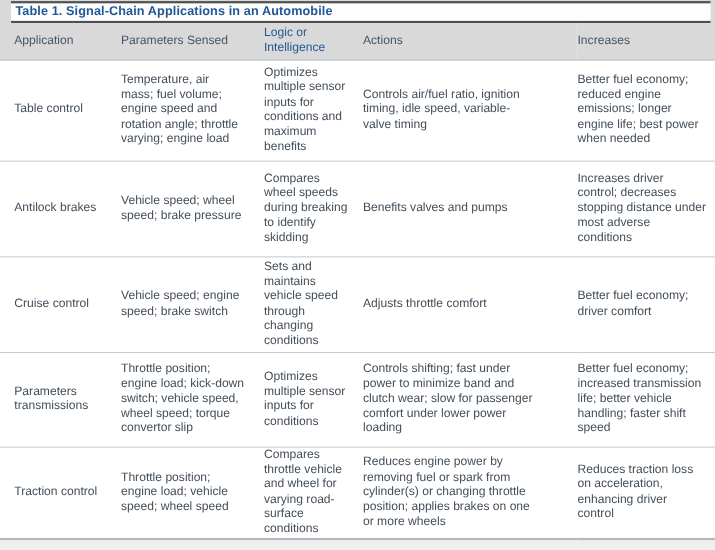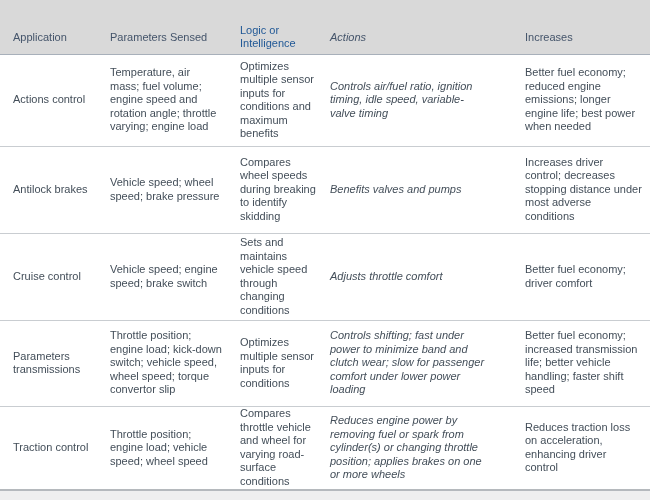--- a/index.html
+++ b/index.html
@@ -64,56 +64,59 @@
     font-weight:normal;
     color:#1f5795;
   }
   table.sig thead tr { border-bottom:1px solid #a8b0ba;margin-left:24px; }
   table.sig tbody tr { border-top:1px solid #c9cdd1; background:#ffffff; }
   table.sig tbody tr:first-child { border-top:none; }
   table.sig tbody { border-bottom:2px solid #b5b9bd; }
   .c1 { padding-left:13px; padding-right:10px; }
   .c2 { padding-right:18px; }
   .c3 { padding-right:14px; }
-  .c4 { padding-right:38px;font-style:italic; }
+  .c4 { padding-right:38px; }
   .c5 { padding-right:8px; }
   tr.r1 { height:92px; }
   tr.r2 { height:87px; }
   tr.r3 { height:87px; }
   tr.r4 { height:86px; }
   tr.r5 { height:84px; }
 </style>
 </head>
 <body>
 
 <div class="page">
   <div class="top-strip"></div>
   <div class="bottom-strip"></div>
 
+  <div class="title-bar">
+    <span>Table 1. Signal-Chain Applications in an Automobile</span>
+  </div>
 
   <table class="sig">
     <colgroup>
       <col style="width:110px">
         <col style="width:130px">
         <col style="width:90px">
         <col style="width:195px">
         <col style="width:125px">
     </colgroup>
     <thead>
       <tr>
         <th class="c1">Application</th>
         <th class="c2">Parameters Sensed</th>
         <th class="c3 logic-head">Logic or Intelligence</th>
         <th class="c4">Actions</th>
         <th class="c5">Increases</th>
       </tr>
     </thead>
     <tbody>
       <tr class="r1">
-        <td class="c1">Actions control</td>
+        <td class="c1">Table control</td>
         <td class="c2">Temperature, air mass; fuel volume; engine speed and rotation angle; throttle varying; engine load</td>
         <td class="c3">Optimizes multiple sensor inputs for conditions and maximum benefits</td>
         <td class="c4">Controls air/fuel ratio, ignition timing, idle speed, variable-valve timing</td>
         <td class="c5">Better fuel economy; reduced engine emissions; longer engine life; best power when needed</td>
       </tr>
       <tr class="r2">
         <td class="c1">Antilock brakes</td>
         <td class="c2">Vehicle speed; wheel speed; brake pressure</td>
         <td class="c3">Compares wheel speeds during breaking to identify skidding</td>
         <td class="c4">Benefits valves and pumps</td>

